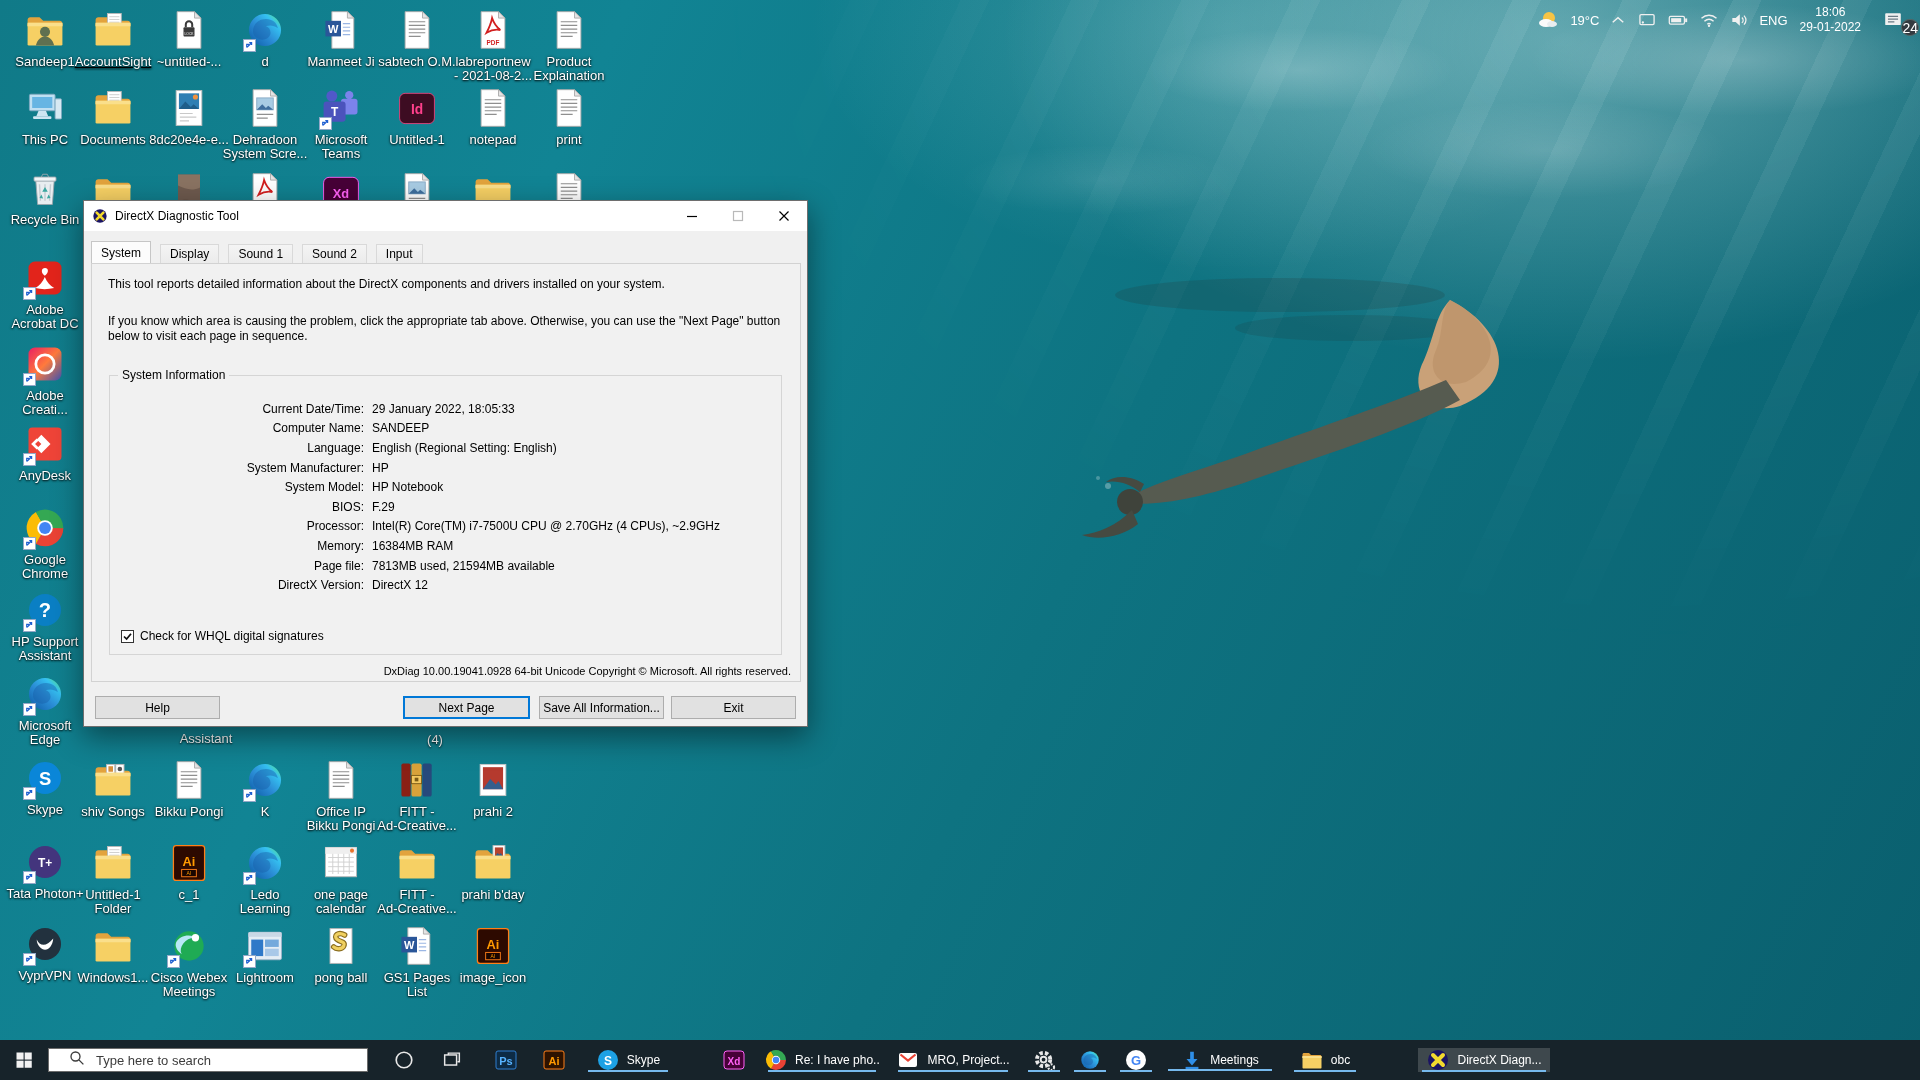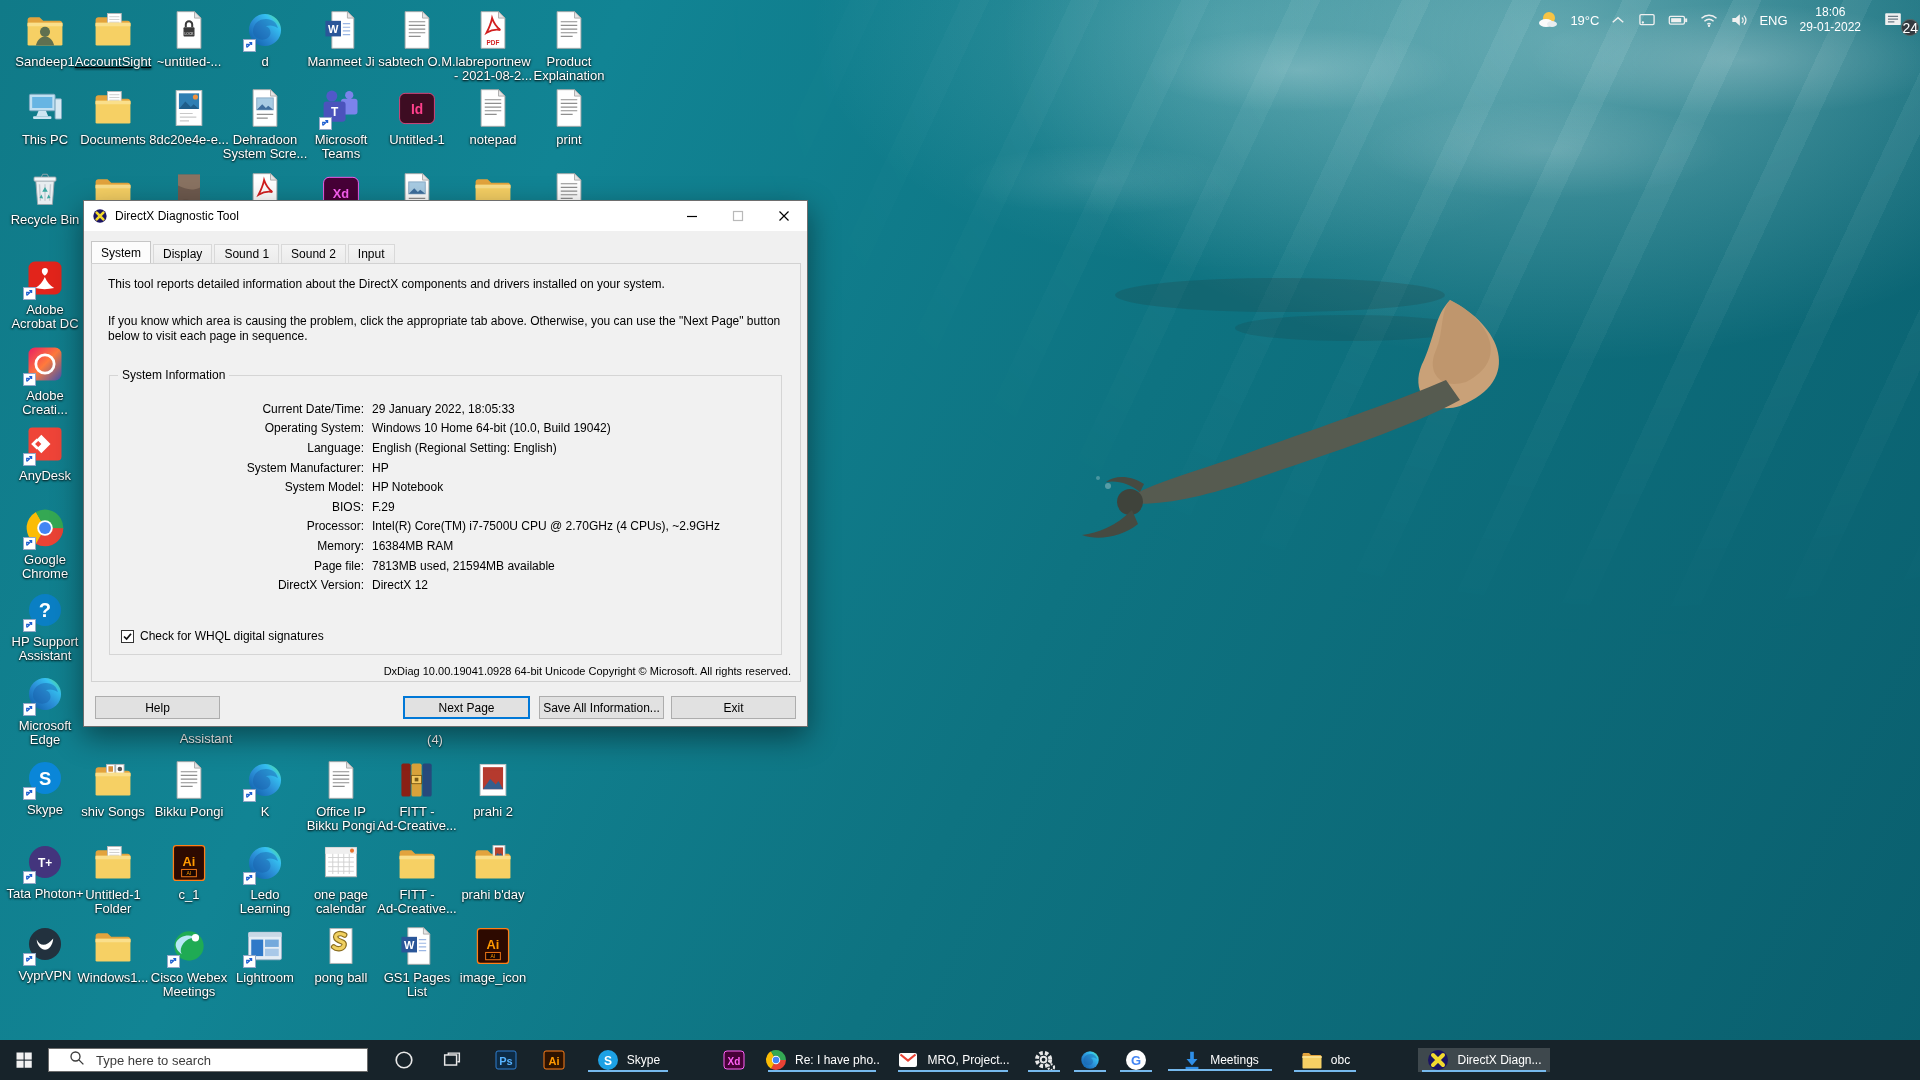--- a/index.html
+++ b/index.html
@@ -45,21 +45,21 @@
     font-size:12px;color:#000;}
   #titlebar{position:absolute;left:0;top:0;right:0;height:30px;background:#fff;display:flex;align-items:center;}
   #titlebar .wicon{width:16px;height:16px;margin-left:8px;}
   #titlebar .wicon svg{width:16px;height:16px;display:block;}
   #titlebar .ttext{margin-left:7px;font-size:12px;}
   #wbtns{margin-left:auto;display:flex;height:30px;}
   .wbtn{width:46px;height:30px;display:flex;align-items:center;justify-content:center;}
   .wbtn svg{width:12px;height:12px;}
   #tabs{position:absolute;left:7px;top:41px;display:flex;align-items:flex-end;height:21px;}
   .tab{height:18px;padding:0 9px;display:flex;align-items:center;background:linear-gradient(#f4f4f4,#ebebeb);
-    border:1px solid #d9d9d9;border-bottom:none;margin-right:2px;font-size:12px;position:relative;}
+    border:1px solid #d9d9d9;border-bottom:none;margin-right:9px;font-size:12px;position:relative;}
   .tab.active{height:21px;background:#fcfcfc;z-index:3;border-color:#c6c6c6;}
   #tabpage{position:absolute;left:7px;top:62px;width:710px;height:419px;background:#f1f1f1;
     border:1px solid #d2d2d2;box-sizing:border-box;}
   #intro1{position:absolute;left:16px;top:13px;width:690px;line-height:15px;}
   #intro2{position:absolute;left:16px;top:50px;width:676px;line-height:15px;}
   #gbox{position:absolute;left:17px;top:111px;width:673px;height:280px;border:1px solid #d5d5d5;box-sizing:border-box;}
   #gbox-title{position:absolute;left:8px;top:-8px;background:#f1f1f1;padding:0 4px;font-size:12px;}
   #inforows{position:absolute;left:0;top:23px;right:0;}
   .inforow{display:flex;height:19.6px;align-items:center;}
   .inforow .l{width:262px;box-sizing:border-box;padding-right:8px;text-align:right;flex:none;}
@@ -865,22 +865,22 @@
       <div id="intro2">If you know which area is causing the problem, click the appropriate tab above. Otherwise, you can use the "Next Page" button below to visit each page in sequence.</div>
 
       <div id="gbox">
         <div id="gbox-title">System Information</div>
         <div id="inforows">
             <div class="inforow">
               <div class="l">Current Date/Time:</div>
               <div class="v">29 January 2022, 18:05:33</div>
             </div>
             <div class="inforow">
-              <div class="l">Operating System:</div>
-              <div class="v">Windows 10 Home 64-bit (10.0, Build 19042)</div>
+              <div class="l">Computer Name:</div>
+              <div class="v">SANDEEP</div>
             </div>
             <div class="inforow">
               <div class="l">Language:</div>
               <div class="v">English (Regional Setting: English)</div>
             </div>
             <div class="inforow">
               <div class="l">System Manufacturer:</div>
               <div class="v">HP</div>
             </div>
             <div class="inforow">

